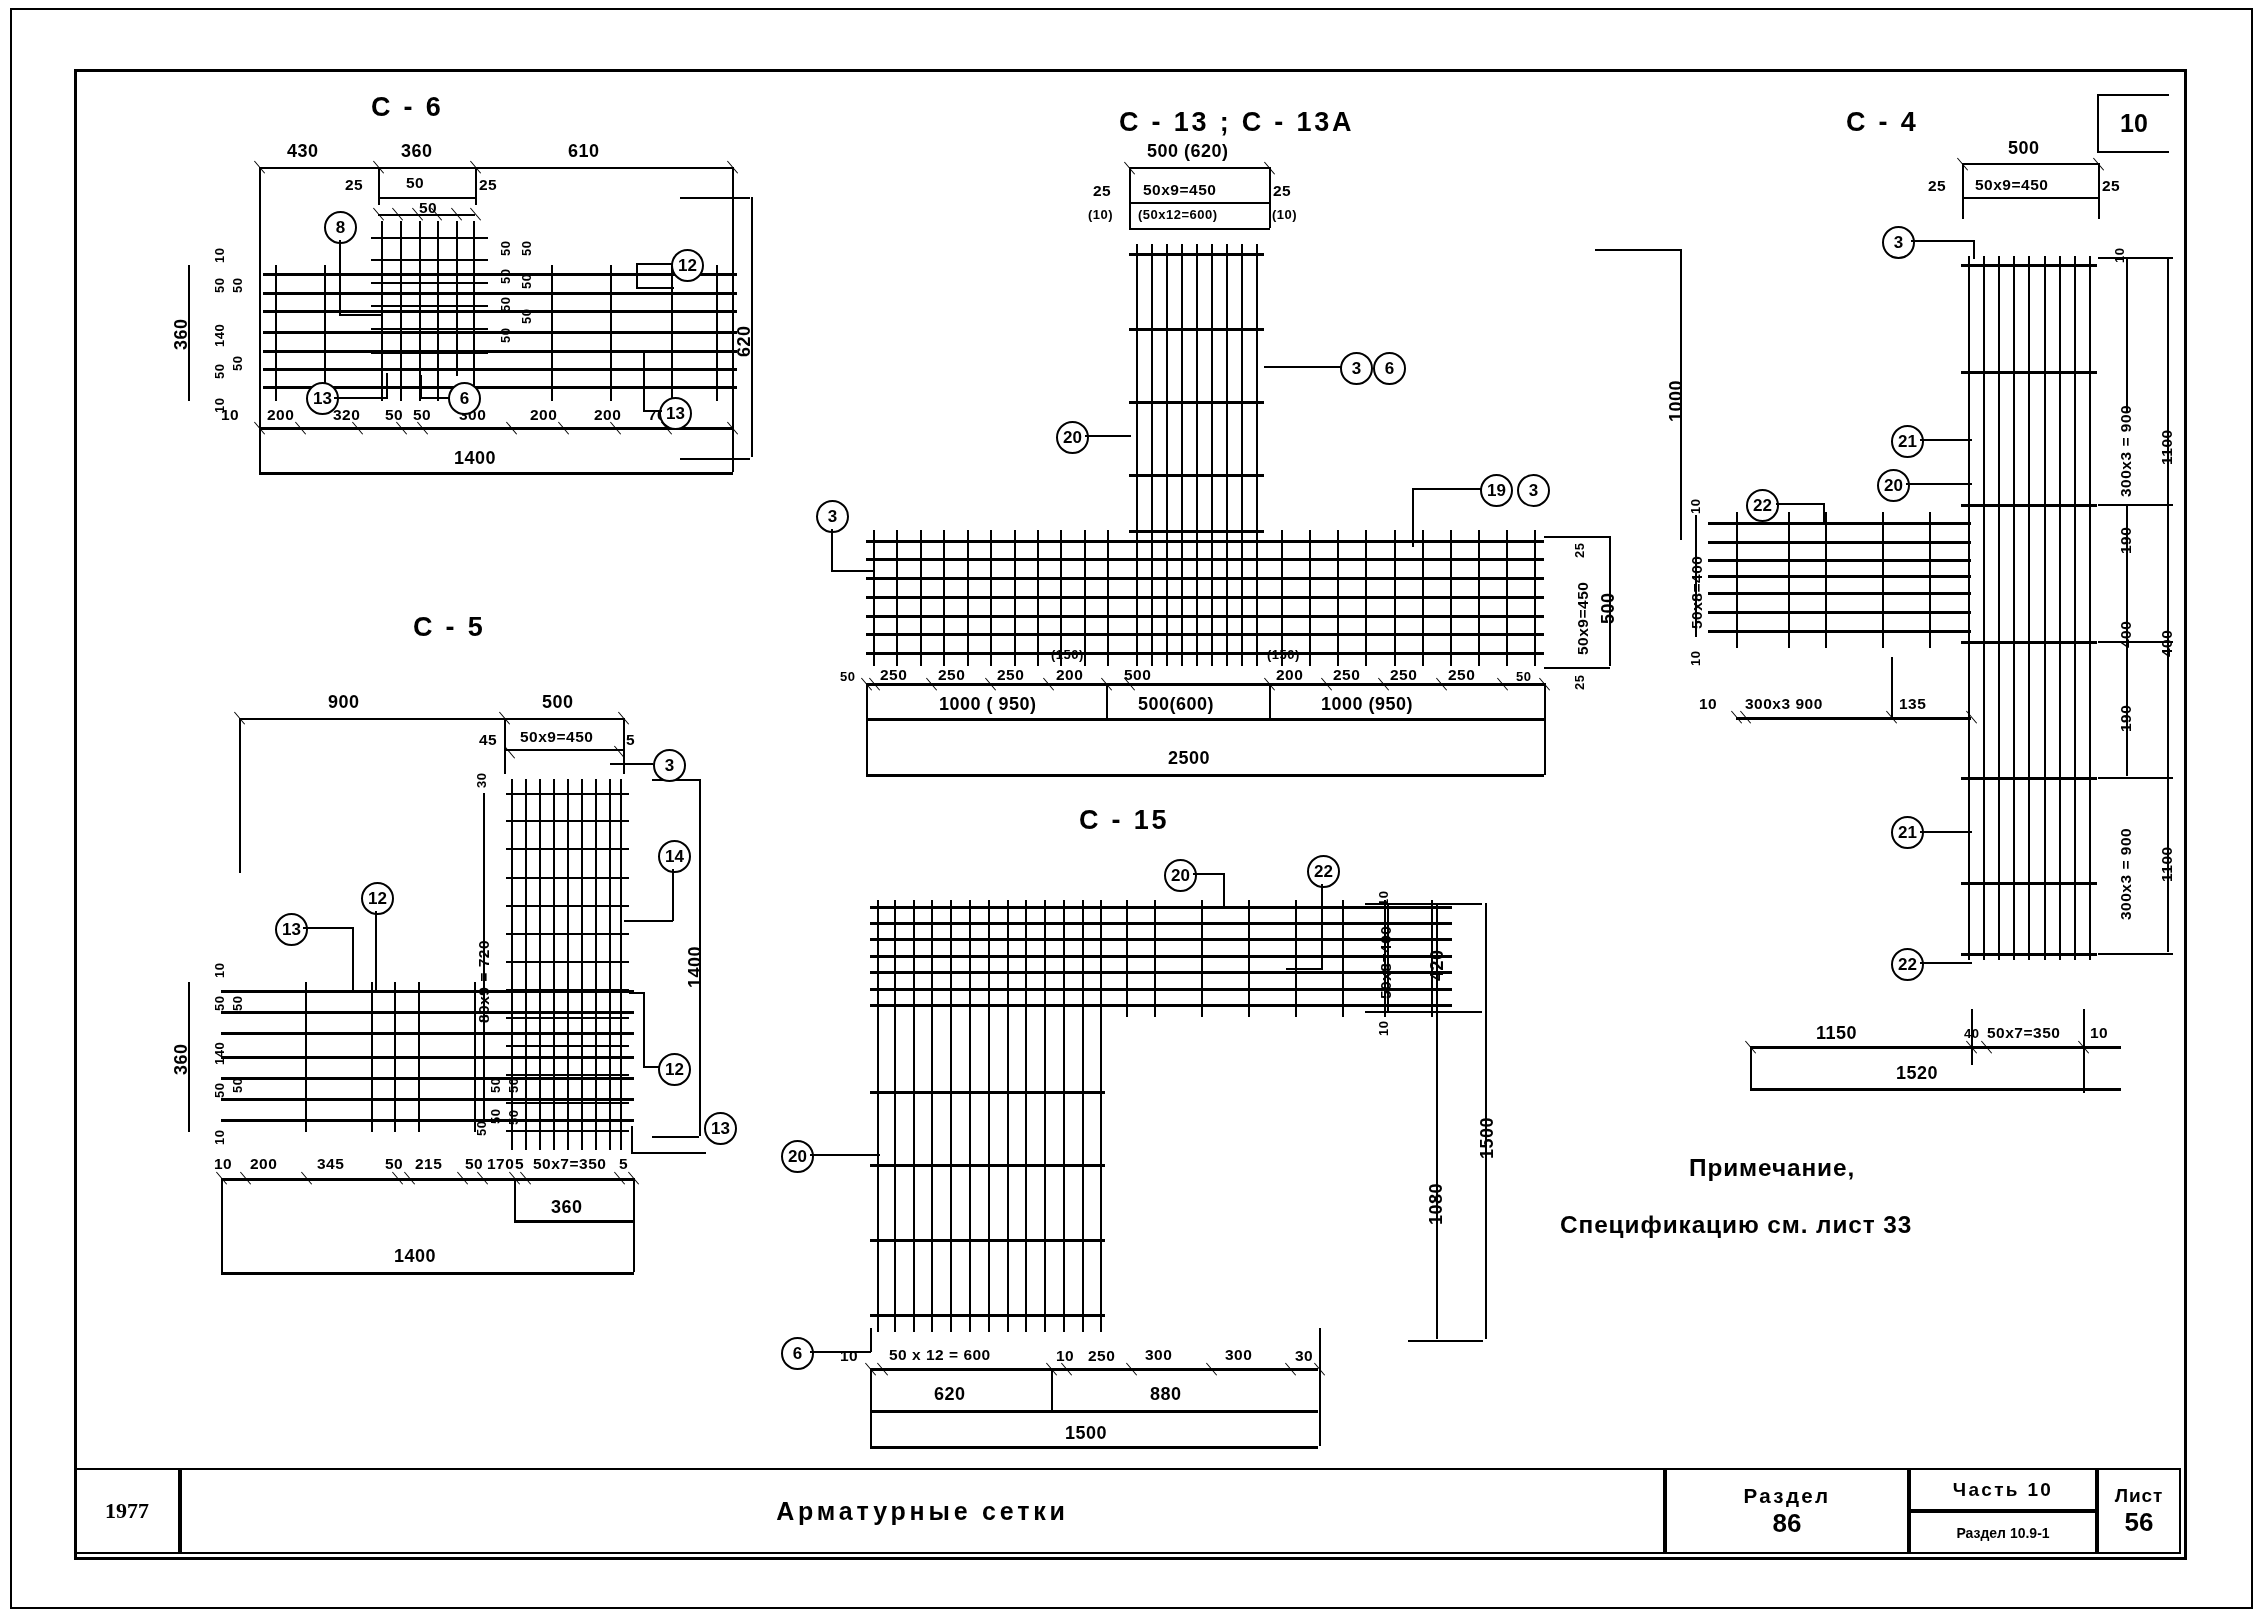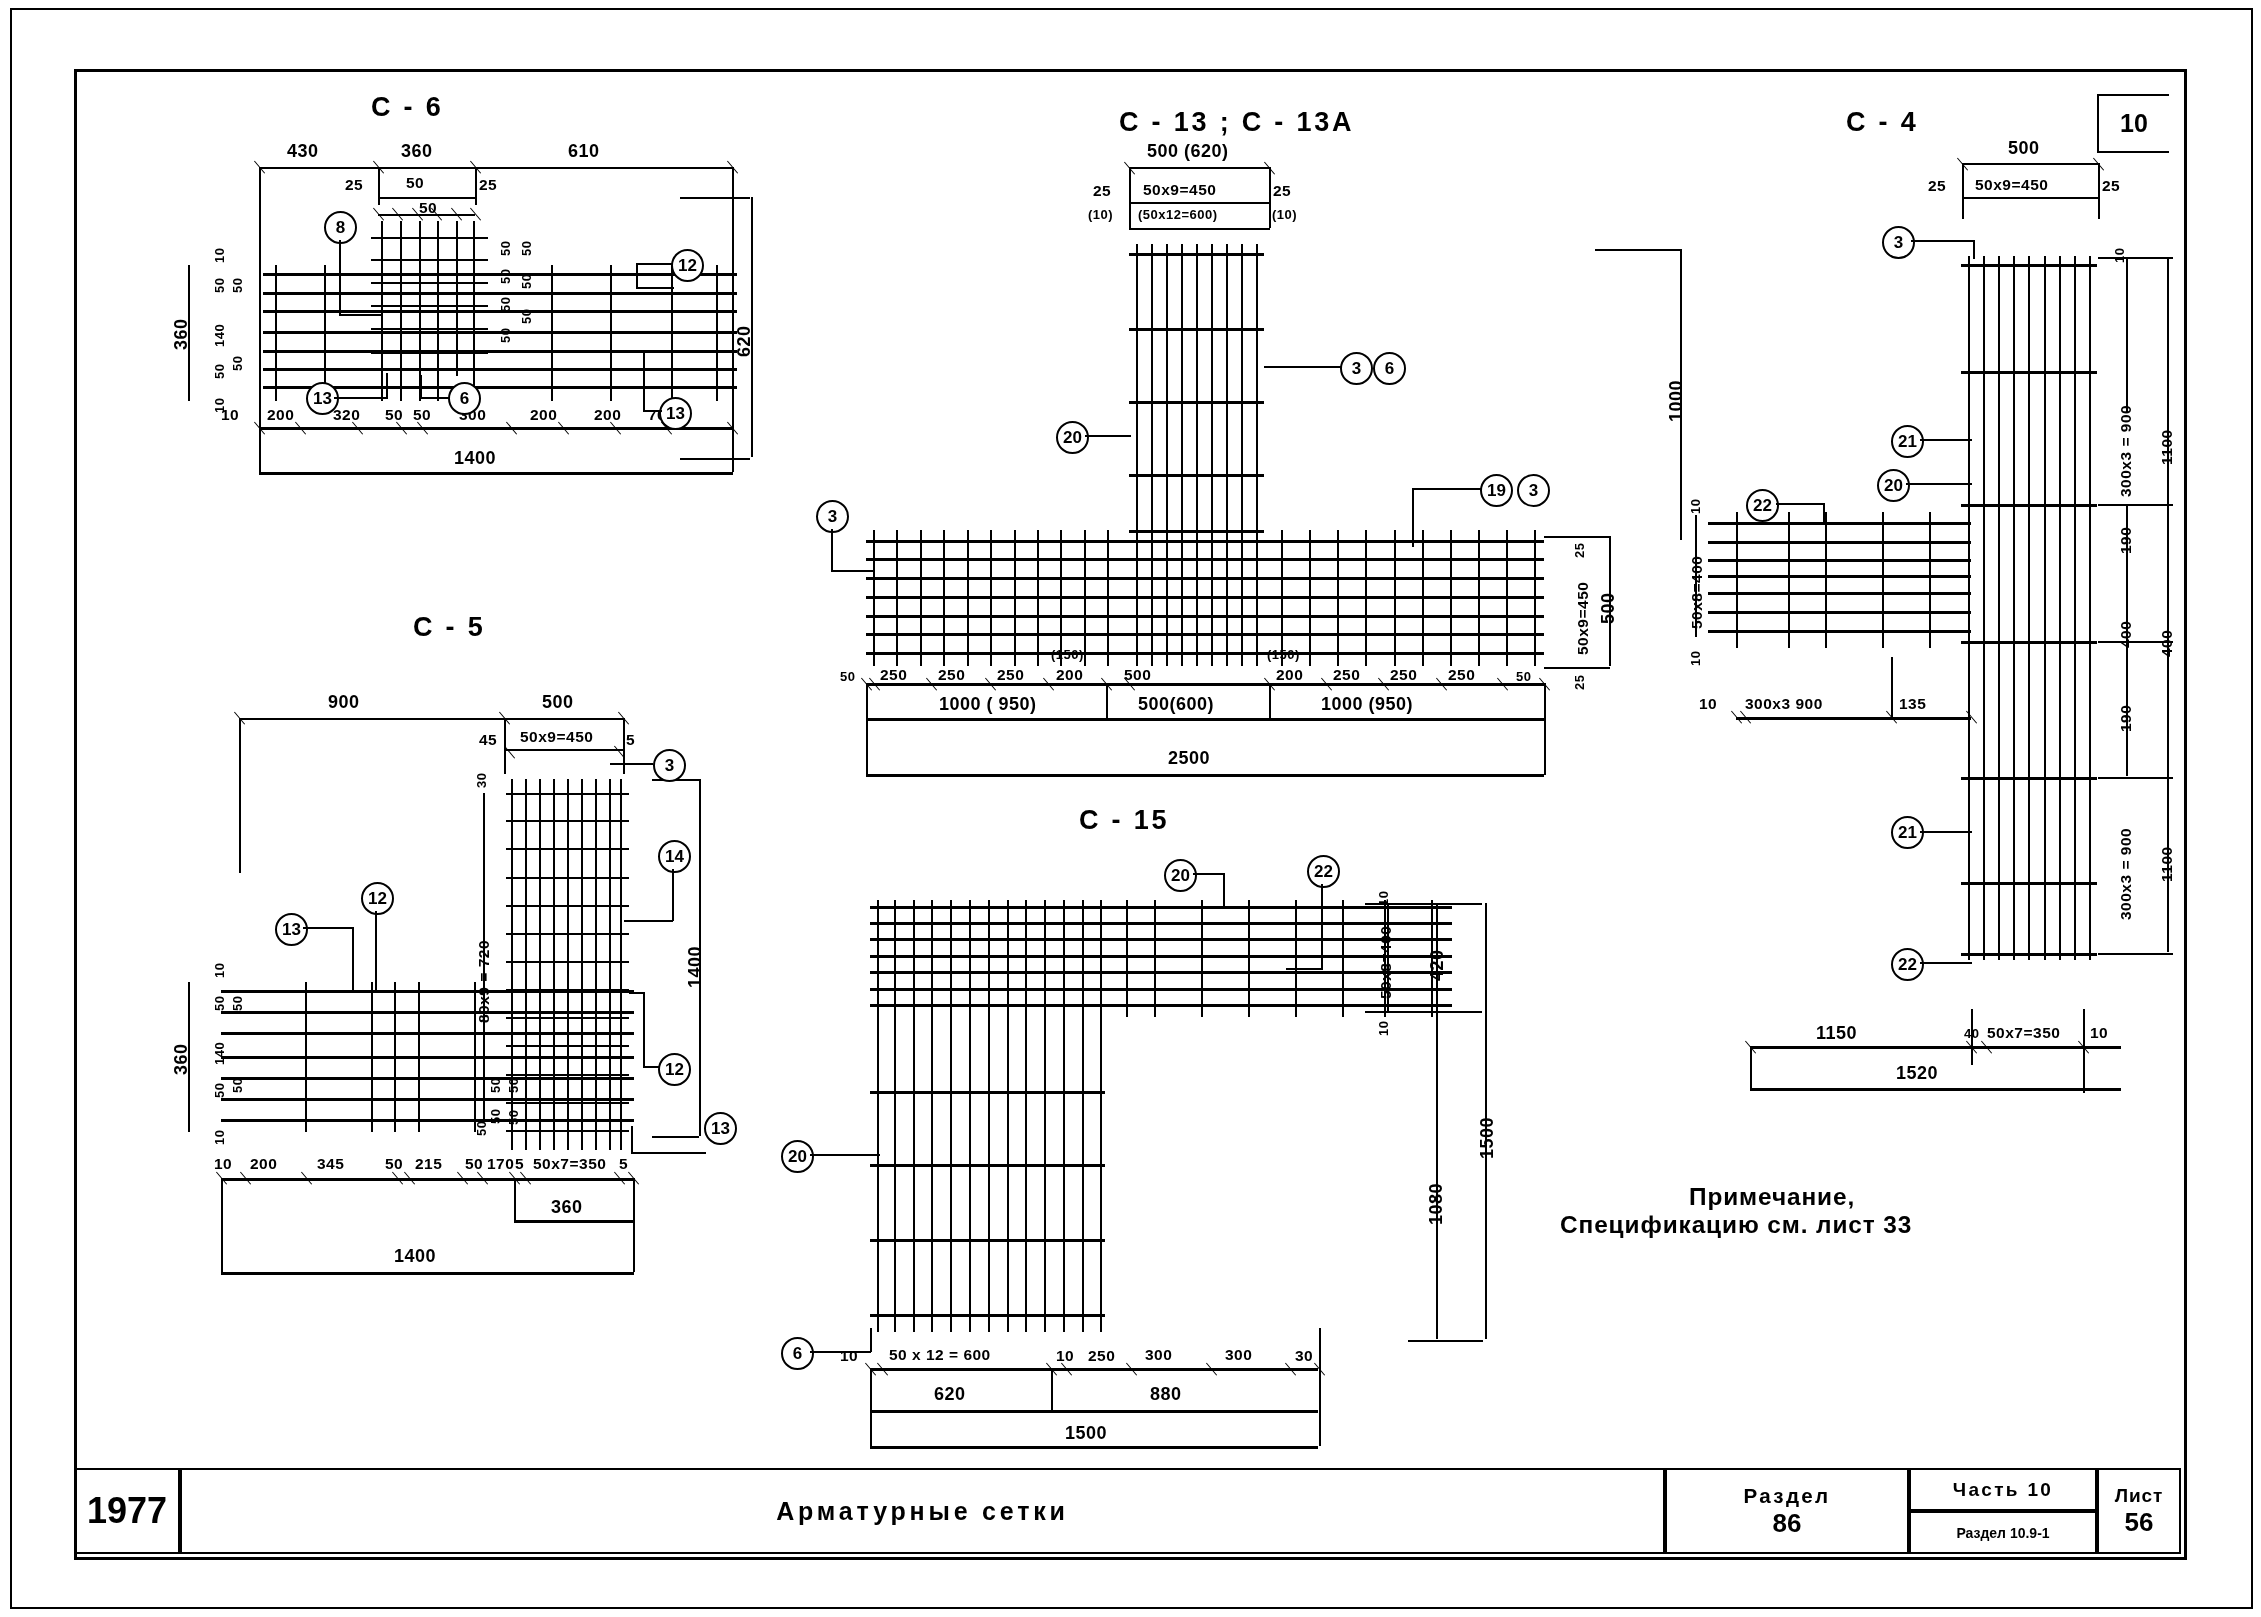--- a/index.html
+++ b/index.html
@@ -667,27 +667,27 @@
     <div class="v" style="left:1321px;top:884px;height:84px;"></div>
     <div class="h" style="left:1286px;top:968px;width:37px;"></div>
     <div class="balloon b-sm" style="left:781px;top:1140px;">20</div>
     <div class="h" style="left:810px;top:1154px;width:70px;"></div>
     <div class="balloon b-sm" style="left:781px;top:1337px;">6</div>
     <div class="h" style="left:810px;top:1351px;width:61px;"></div>
     <div class="v" style="left:870px;top:1328px;height:24.4px;"></div>
   </div>
 
   <div>
-    <div class="t note" style="left:1689px;top:1154px;margin-top:29px;">Примечание,</div>
+    <div class="t note" style="left:1689px;top:1154px;">Примечание,</div>
     <div class="t note" style="left:1560px;top:1211px;">Спецификацию см. лист 33</div>
   </div>
 
   <div>
     <div class="tb" style="left:74px;top:1468px;width:106px;height:86px;">
-      <span class="tb-val" style="font-size:36px;">1977</span>
+      <span class="tb-val" style="font-size:22px;font-family:Liberation Serif, serif;">1977</span>
     </div>
     <div class="tb" style="left:180px;top:1468px;width:1485px;height:86px;">
       <span class="tb-label" style="font-size:25px;letter-spacing:3.8px;">Арматурные  сетки</span>
     </div>
     <div class="tb" style="left:1665px;top:1468px;width:244px;height:86px;flex-direction:column;">
       <span class="tb-label">Раздел</span>
       <span class="tb-val">86</span>
     </div>
     <div class="tb" style="left:1909px;top:1468px;width:188px;height:43px;">
       <span class="tb-label" style="font-size:19px;">Часть 10</span>

